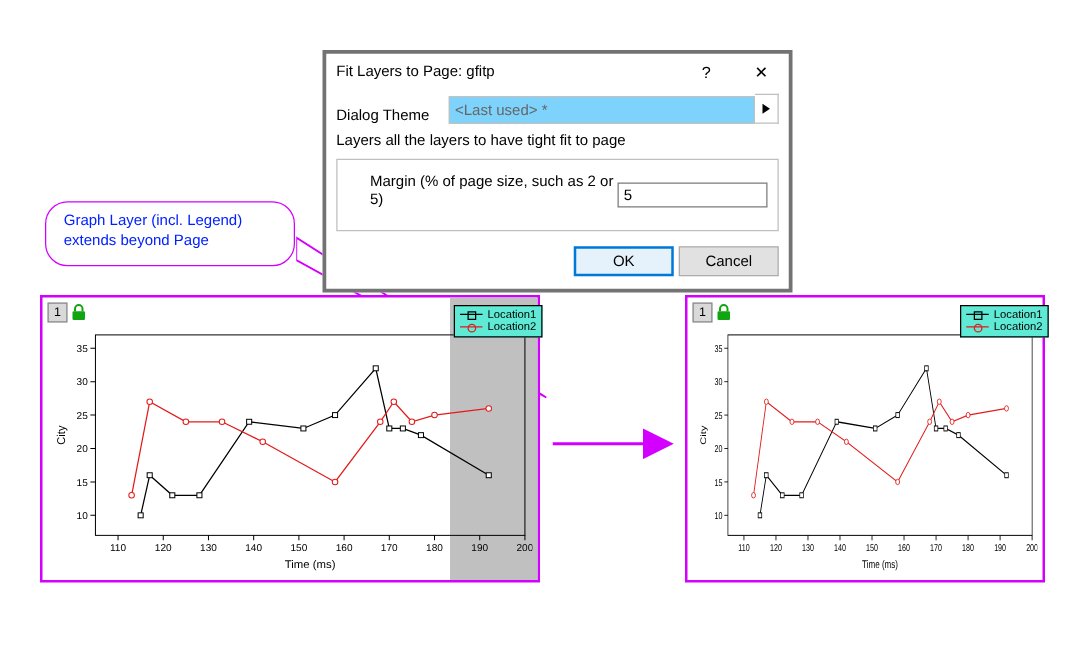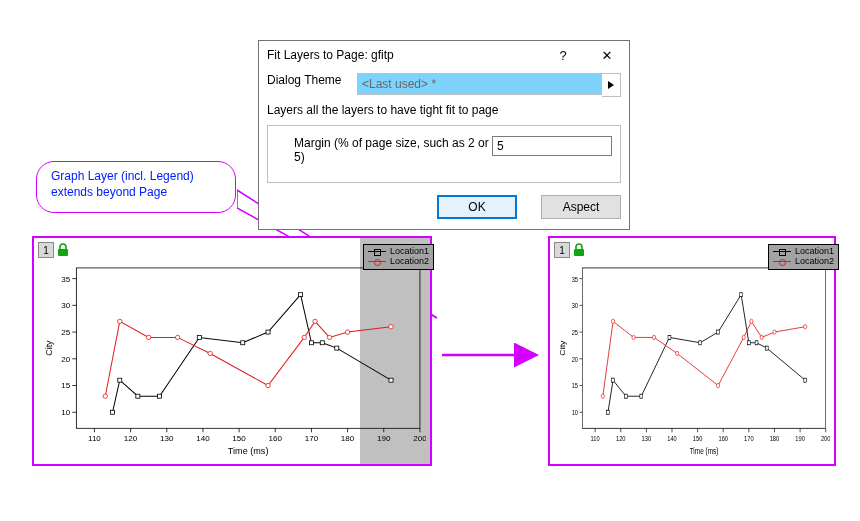--- a/index.html
+++ b/index.html
@@ -5,63 +5,63 @@
   html,body{margin:0;padding:0;width:860px;height:521px;background:#fff;
     font-family:"Segoe UI",Tahoma,Arial,sans-serif;font-size:12px;color:#000;
     position:relative;overflow:hidden}
   
   .bubble{position:absolute;left:36px;top:161px;width:200px;height:52px;
     border:1.5px solid #d400ff;border-radius:18px;background:#fff;
     padding:6px 14px;box-sizing:border-box;color:#0020ff;line-height:1.35}
   .bubble svg.tail{position:absolute;left:200px;top:26px;pointer-events:none}
   
   .dialog{position:absolute;left:258px;top:40px;width:370px;
-    border:1px solid #737373;background:#fff;z-index:5}
+    border:3px solid #737373;background:#fff;z-index:5}
   .titlebar{height:28px;display:flex;align-items:center;padding:0 0 0 8px;
     font-size:12px}
   .titlebar .title{flex:1}
   .titlebar .tbtn{width:44px;height:28px;display:flex;align-items:center;
     justify-content:center;font-family:inherit;font-size:13px}
   .dlg-body{padding:4px 8px 0 8px}
-  .row{display:flex;align-items:flex-start;margin-bottom:6px}
+  .row{display:flex;align-items:flex-end;margin-bottom:6px}
   .row .lbl{width:90px}
   .theme-field{flex:1;height:20px;border:1px solid #bfbfbf;background:#7dd3fc;
     display:flex;align-items:center;padding:0 4px;color:#666}
   .arrow-btn{width:18px;height:22px;border:1px solid #bfbfbf;border-left:0;
     background:#fff;display:flex;align-items:center;justify-content:center}
   .arrow-btn svg{display:block}
   .desc{margin:2px 0 8px 0}
   .panel{border:1px solid #bfbfbf;padding:10px 8px 8px 26px;margin-bottom:6px}
   .panel .row{margin-bottom:10px}
   .panel .lblw{width:225px}
   .txt-input{width:110px;height:18px;border:1px solid #7a7a7a;padding:0 4px;
     font-family:inherit;font-size:12px}
   .chk{width:14px;height:14px;border:1px dotted #555;background:#fff;
     display:inline-block}
-  .btns{display:flex;justify-content:flex-end;gap:24px;padding:6px 8px 10px 0}
+  .btns{display:flex;justify-content:flex-end;gap:4px;padding:6px 8px 10px 0}
   .btn{width:80px;height:24px;border:1px solid #adadad;background:#e1e1e1;
     font-family:inherit;font-size:12px}
   .btn.primary{border:2px solid #0078d7;background:#e5f1fb}
   
   .chart-frame{position:absolute;top:236px;width:400px;height:230px;
     border:2px solid #d400ff;background:#fff;box-sizing:border-box}
   .chart-frame.left{left:32px}
   .chart-frame.right{left:548px;width:288px}
   
   .overflow-shade{position:absolute;top:0;height:100%;background:#c0c0c0}
   .left .overflow-shade{left:326px;width:70px}
   
   .layer-badge{position:absolute;top:4px;left:4px;display:flex;gap:2px;
     align-items:center;z-index:2}
   .layer-badge .idx{background:#d9d9d9;border:1px solid #888;width:14px;
     height:14px;font-size:10px;display:flex;align-items:center;
     justify-content:center}
   .layer-badge .lock{width:14px;height:14px}
   
-  .legend{position:absolute;top:6px;border:1px solid #000;background:#a3a3a3;
+  .legend{position:absolute;top:6px;border:1px solid #000;background:#5eead4;
     padding:2px 4px 2px 4px;font-size:9px;z-index:2}
   .left .legend{left:329px}
   .right .legend{left:218px}
   .legend div{display:flex;align-items:center;gap:4px;line-height:1.1}
   .legend .sw{display:inline-flex;align-items:center;width:18px;height:8px;
     position:relative}
   .legend .sw .ln{width:100%;height:1px}
   .legend .sw .pt{width:5px;height:5px;position:absolute;left:6px;top:1.5px;
     border:1px solid}
   
@@ -106,21 +106,21 @@
 
     <div class="panel">
       <div class="row">
         <span class="lblw">Margin (% of page size, such as 2 or 5)</span>
         <input class="txt-input" value="5" style="">
       </div>
     </div>
   </div>
   <div class="btns">
     <button class="btn primary">OK</button>
-    <button class="btn">Aspect</button>
+    <button class="btn">Cancel</button>
   </div>
 </div>
 
 <svg class="big-arrow">
   <defs>
     <marker id="ah" markerWidth="10" markerHeight="10" refX="8" refY="5" orient="auto">
       <path d="M0,0 L10,5 L0,10 Z" fill="#d400ff"></path>
     </marker>
   </defs>
   <line x1="0" y1="15" x2="92" y2="15" stroke="#d400ff" stroke-width="2.5" marker-end="url(#ah)"></line>

